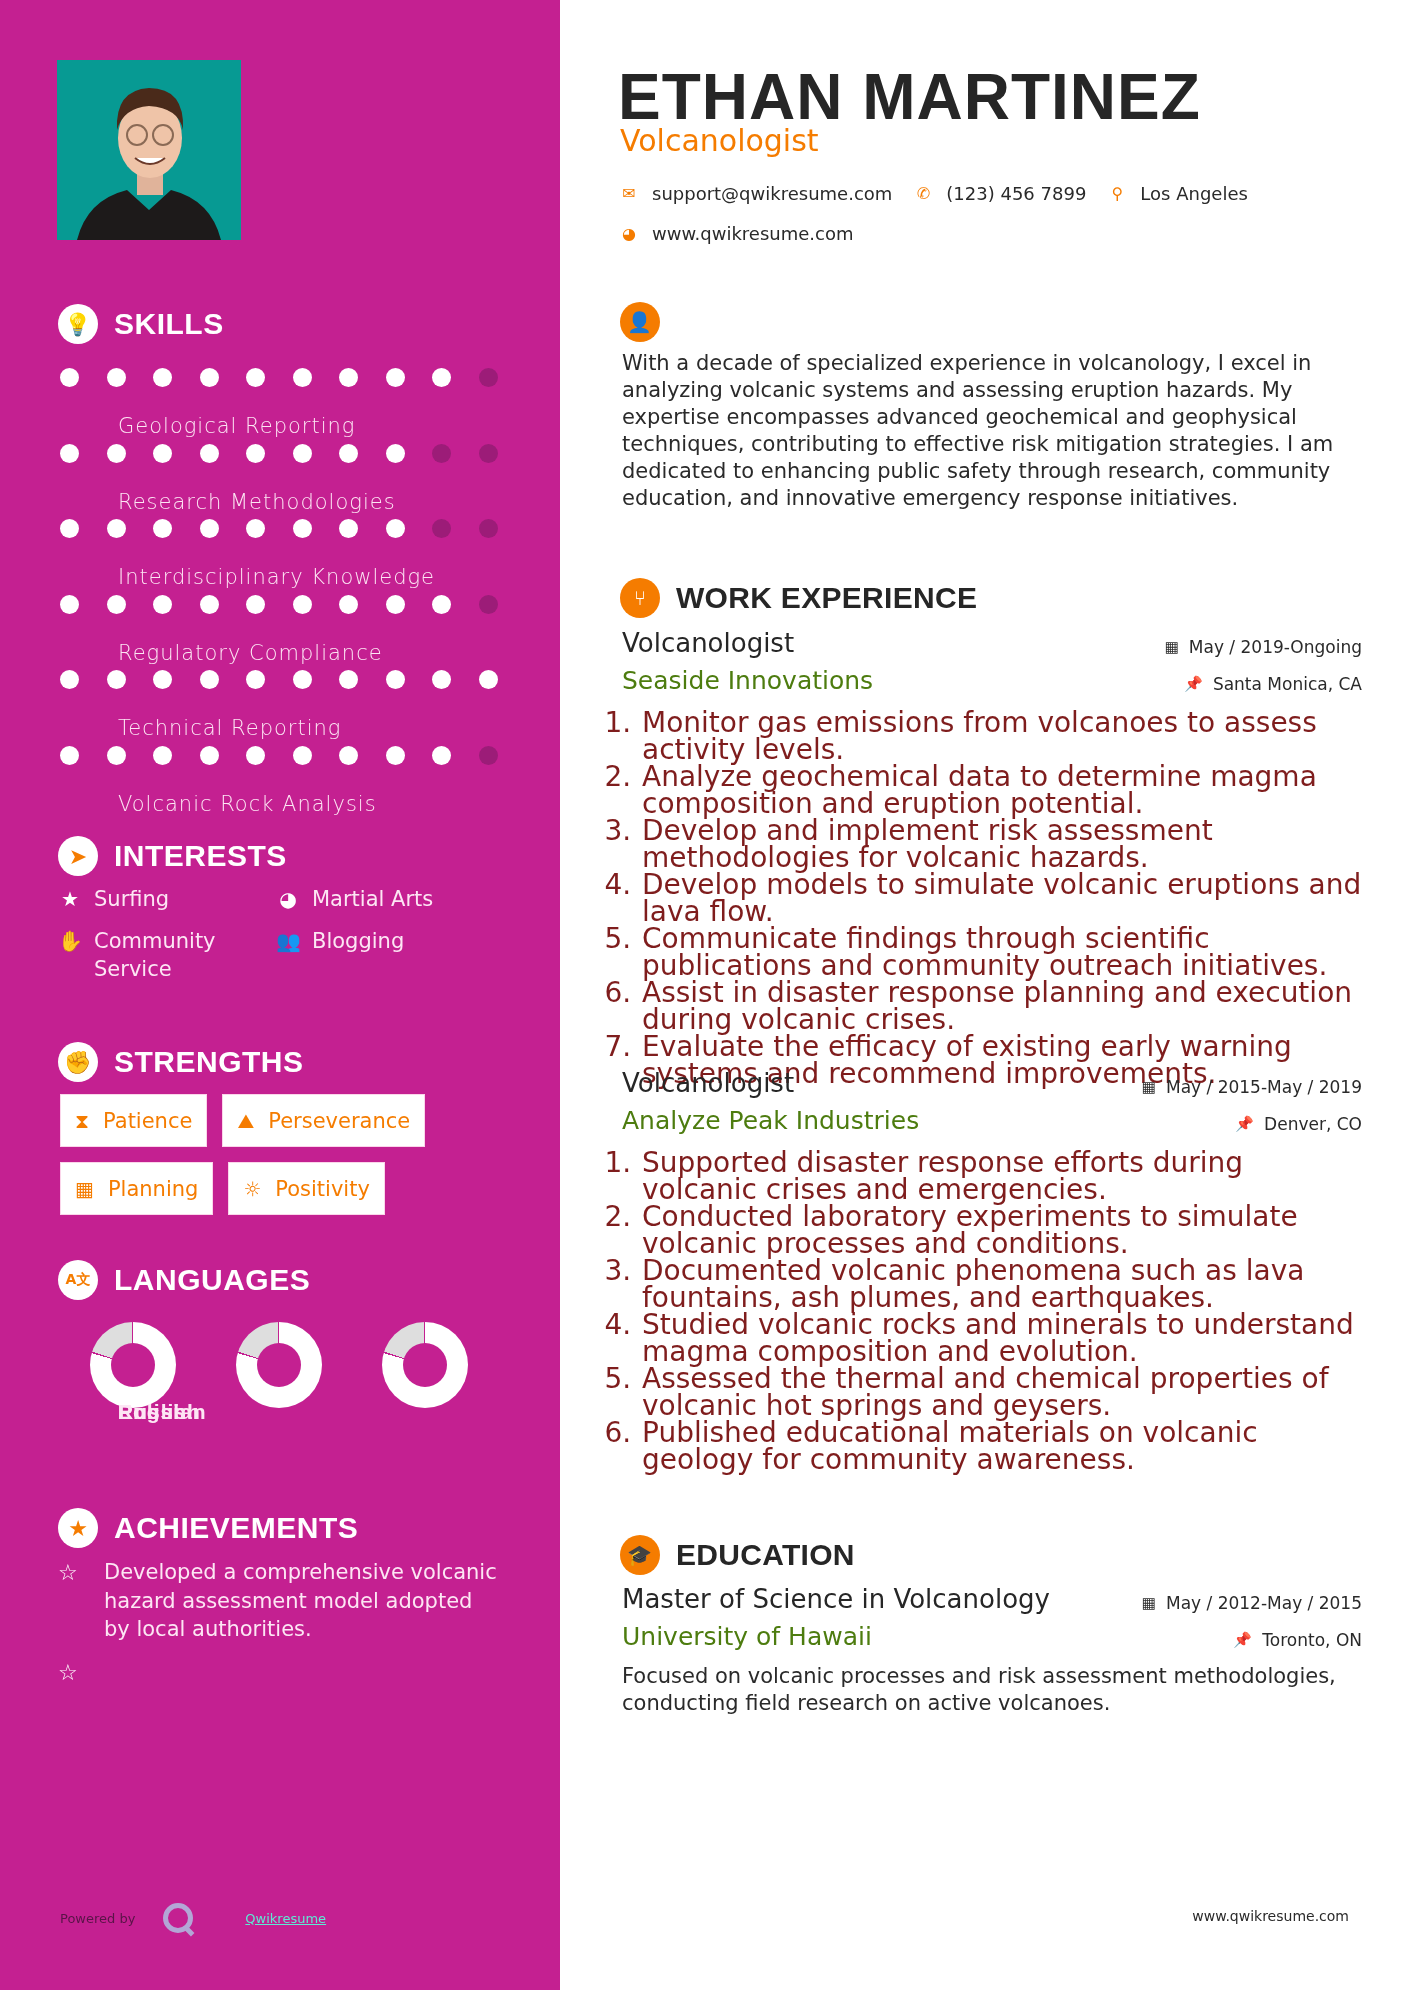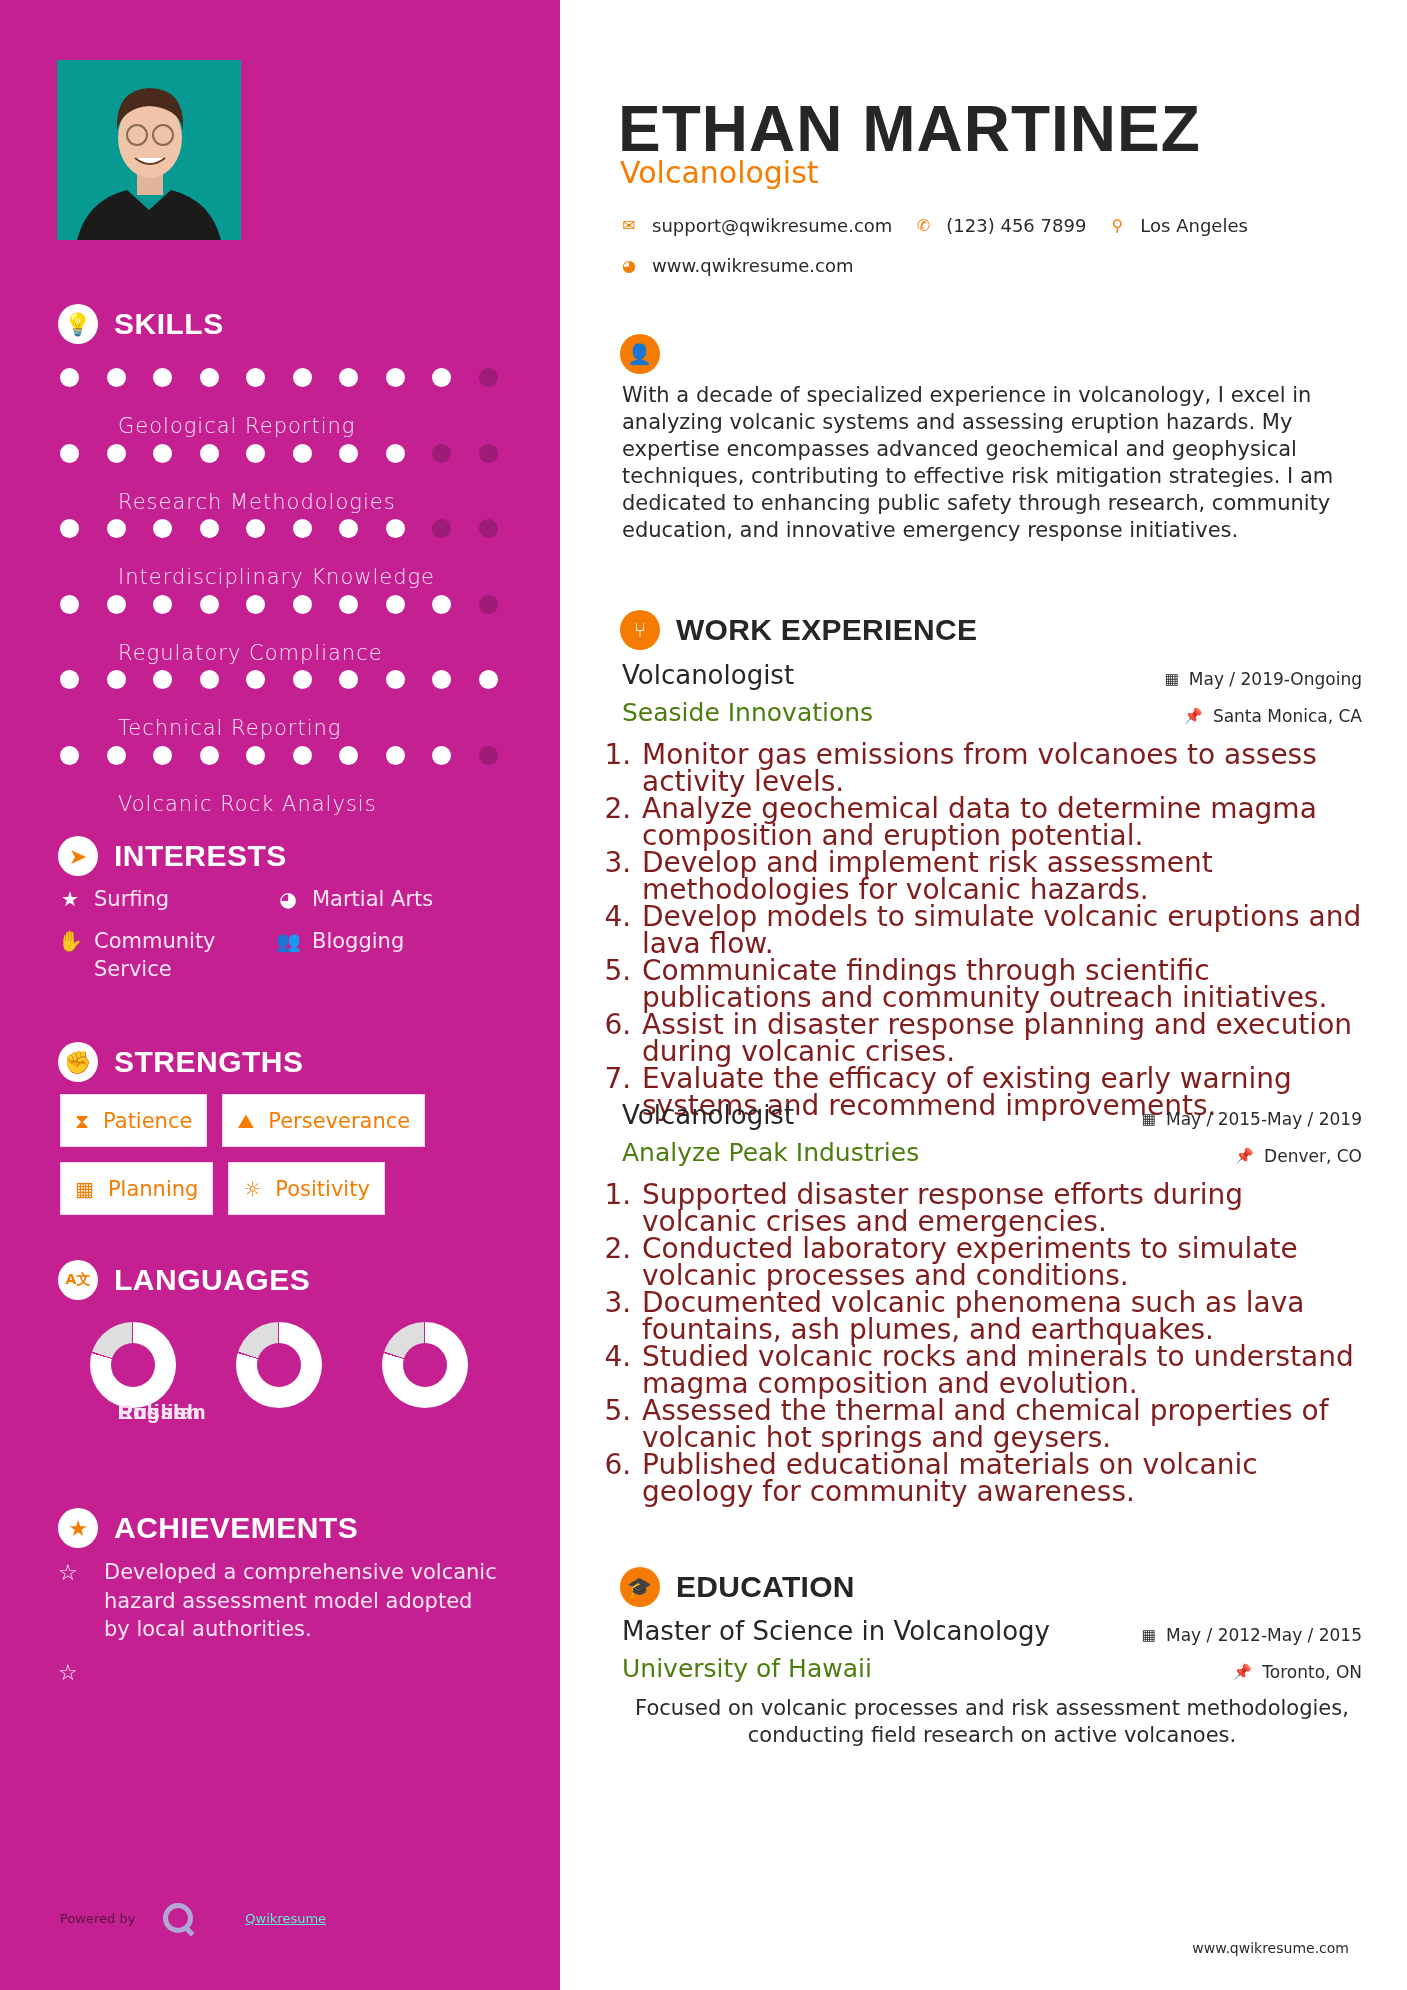--- a/index.html
+++ b/index.html
@@ -1,20 +1,20 @@
 <!DOCTYPE html>
 <html><head>
 <meta charset="utf-8">
 <style>
   * { box-sizing: border-box; margin: 0; padding: 0; }
   html, body { width: 1407px; height: 1990px; background: #ffffff; }
   body { font-family: "DejaVu Sans", sans-serif; position: relative; overflow: hidden; }
 
   .sidebar { position: absolute; left: 0; top: 0; width: 560px; height: 1990px; background: #c42091; color: #fff; }
-  .main { position: absolute; left: 560px; top: 0; width: 847px; height: 1468px; background: #fff; color: #2a2a2a; margin-top: 32px; }
+  .main { position: absolute; left: 560px; top: 0; width: 847px; height: 1468px; background: #fff; color: #2a2a2a; }
 
   .photo { position: absolute; left: 57px; top: 60px; width: 184px; height: 180px; background: #079a93; overflow: hidden; }
 
   .side-heading { position: absolute; left: 58px; display: flex; align-items: center; gap: 16px; }
   .side-heading .ic { width: 40px; height: 40px; border-radius: 50%; background: #fff; display: flex; align-items: center; justify-content: center; color: #f57c00; font-size: 22px; }
   .side-heading .t { font-family: "Liberation Sans", sans-serif; font-weight: 700; font-size: 30px; letter-spacing: 0.5px; color: #fff; }
 
   .skill { position: absolute; left: 60px; width: 460px; }
   .skill .name { font-size: 21px; color: #fde6f4; font-family: "DejaVu Sans", sans-serif; font-weight: 300; }
   .dots { display: flex; gap: 0; margin-top: 14px; }
@@ -60,21 +60,21 @@
   .summary { position: absolute; left: 62px; top: 350px; width: 740px; font-size: 21px; line-height: 27px; color: #2a2a2a; }
 
   .job { position: absolute; left: 62px; width: 740px; }
   .job .row1, .job .row2 { display: flex; justify-content: space-between; align-items: baseline; }
   .job .title { font-size: 26px; color: #262626; }
   .job .company { font-size: 25px; color: #4d7c0f; margin-top: 8px; }
   .job .meta { font-size: 17px; color: #2a2a2a; display: flex; align-items: center; gap: 10px; }
   .job .meta .ic { font-size: 15px; color: #2a2a2a; }
   .job ol { margin-top: 14px; padding-left: 18px; font-size: 28px; line-height: 27px; color: #7f1d1d; }
   .job ol li { padding-left: 2px; }
-  .job .desc { margin-top: 12px; font-size: 21px; line-height: 27px; color: #2a2a2a; text-align: center; }
+  .job .desc { margin-top: 12px; font-size: 21px; line-height: 27px; color: #2a2a2a; }
 
   .footer-url { position: absolute; right: 58px; top: 1908px; font-size: 14px; color: #2a2a2a; }
 </style>
 </head>
 <body>
 
 <div class="sidebar">
 
   <div class="photo">
     <svg width="184" height="180" viewBox="0 0 184 180">

